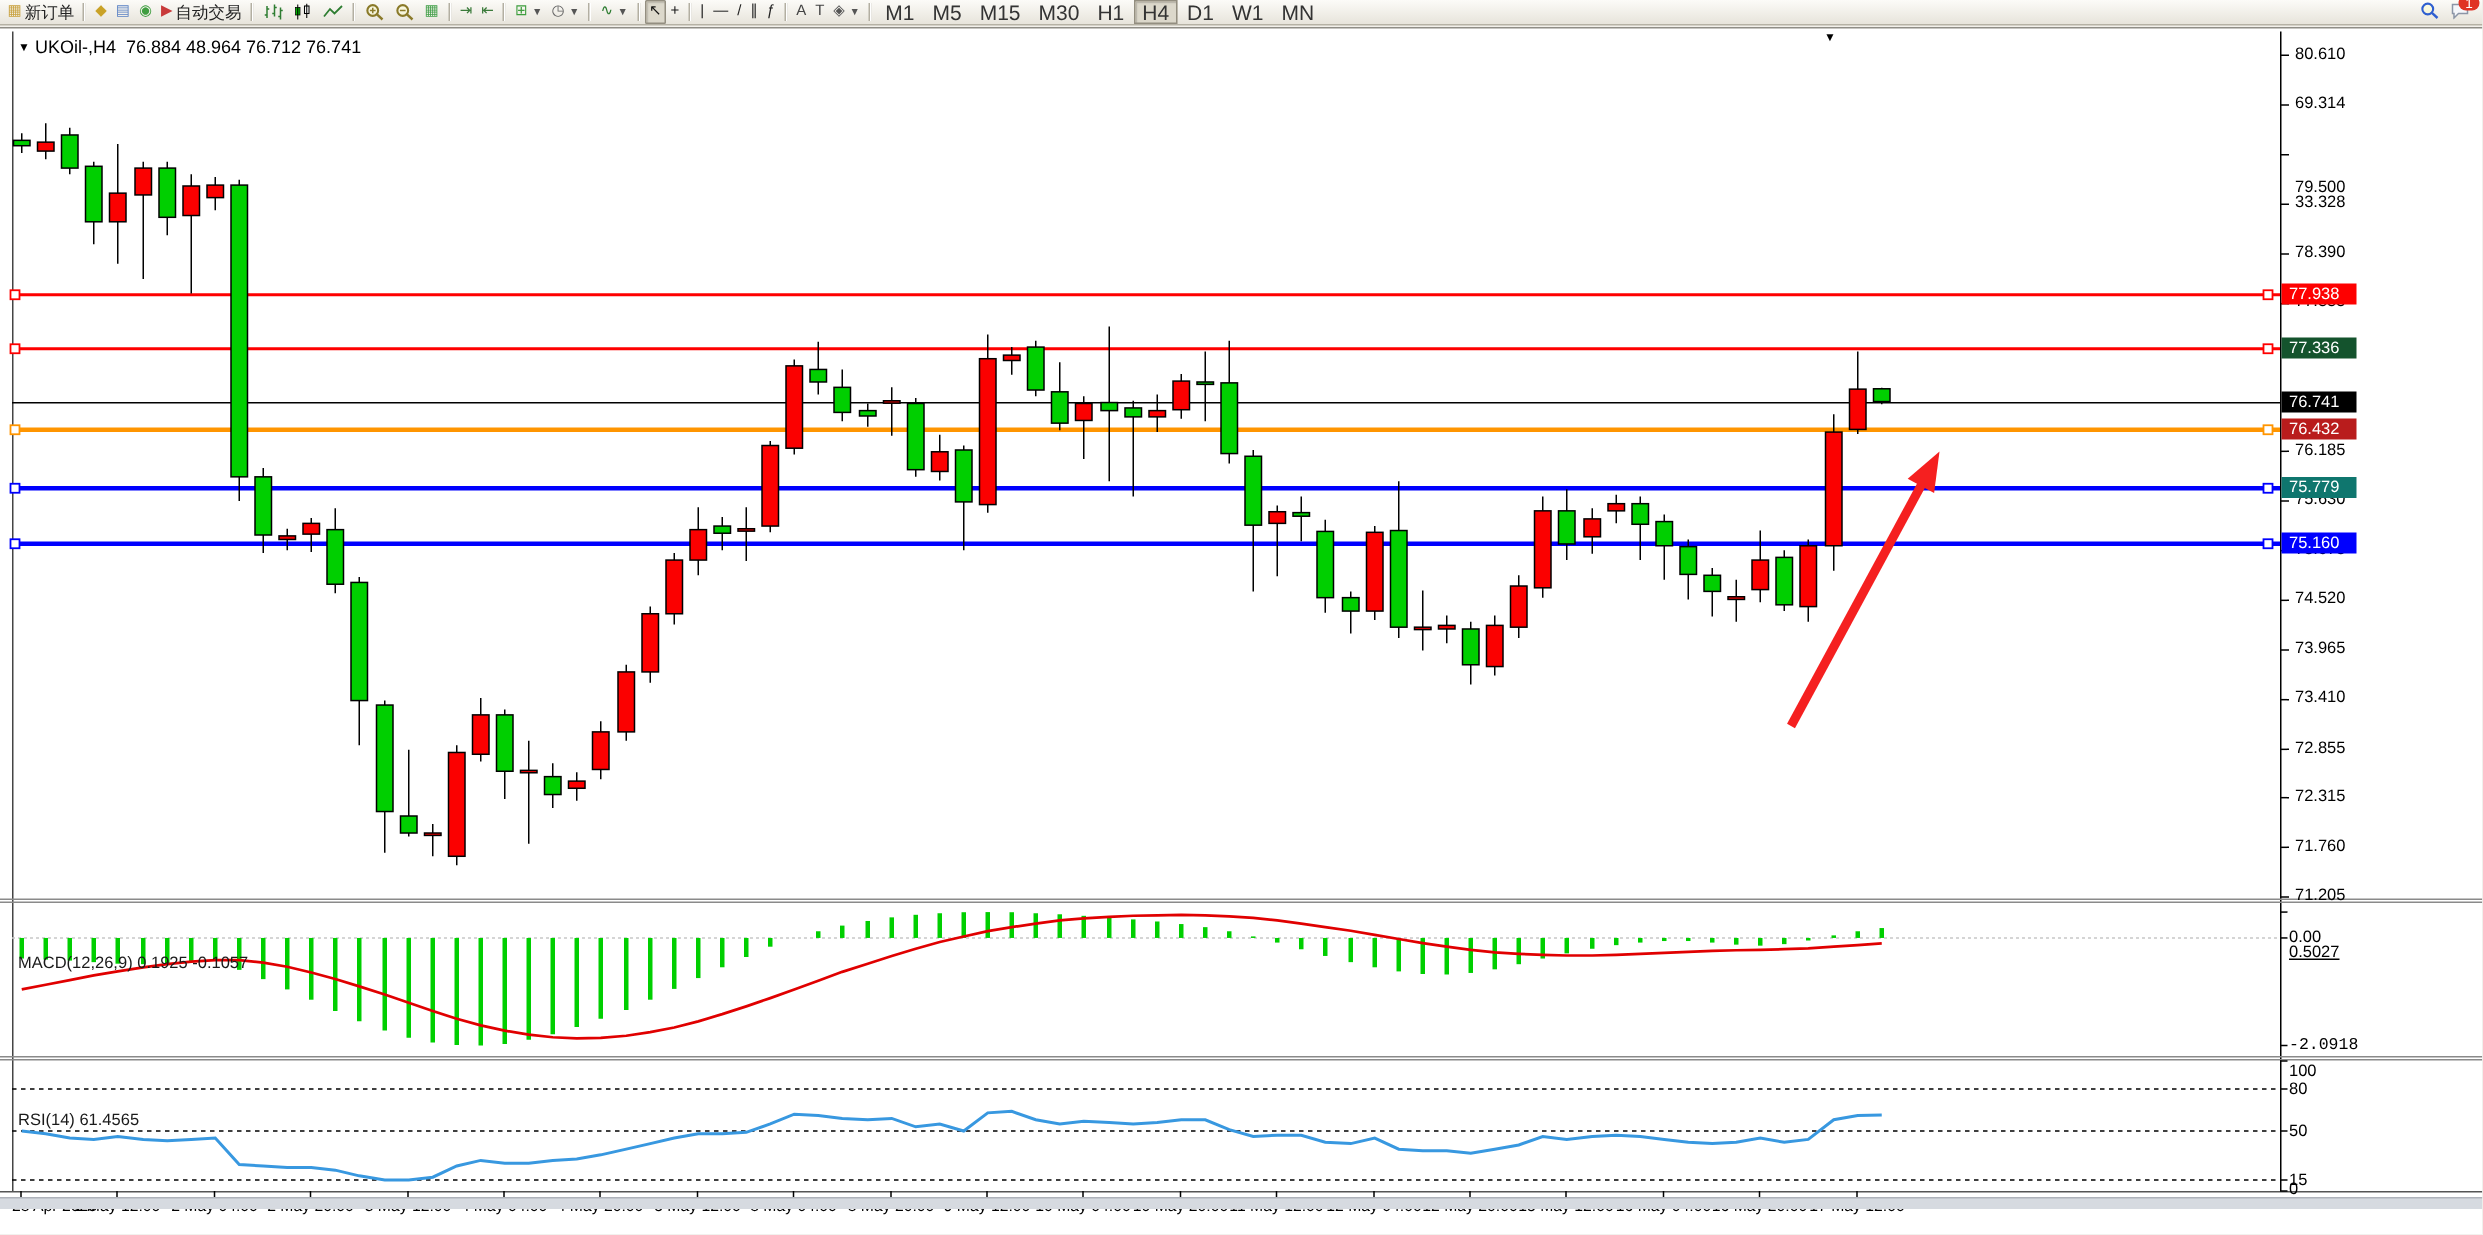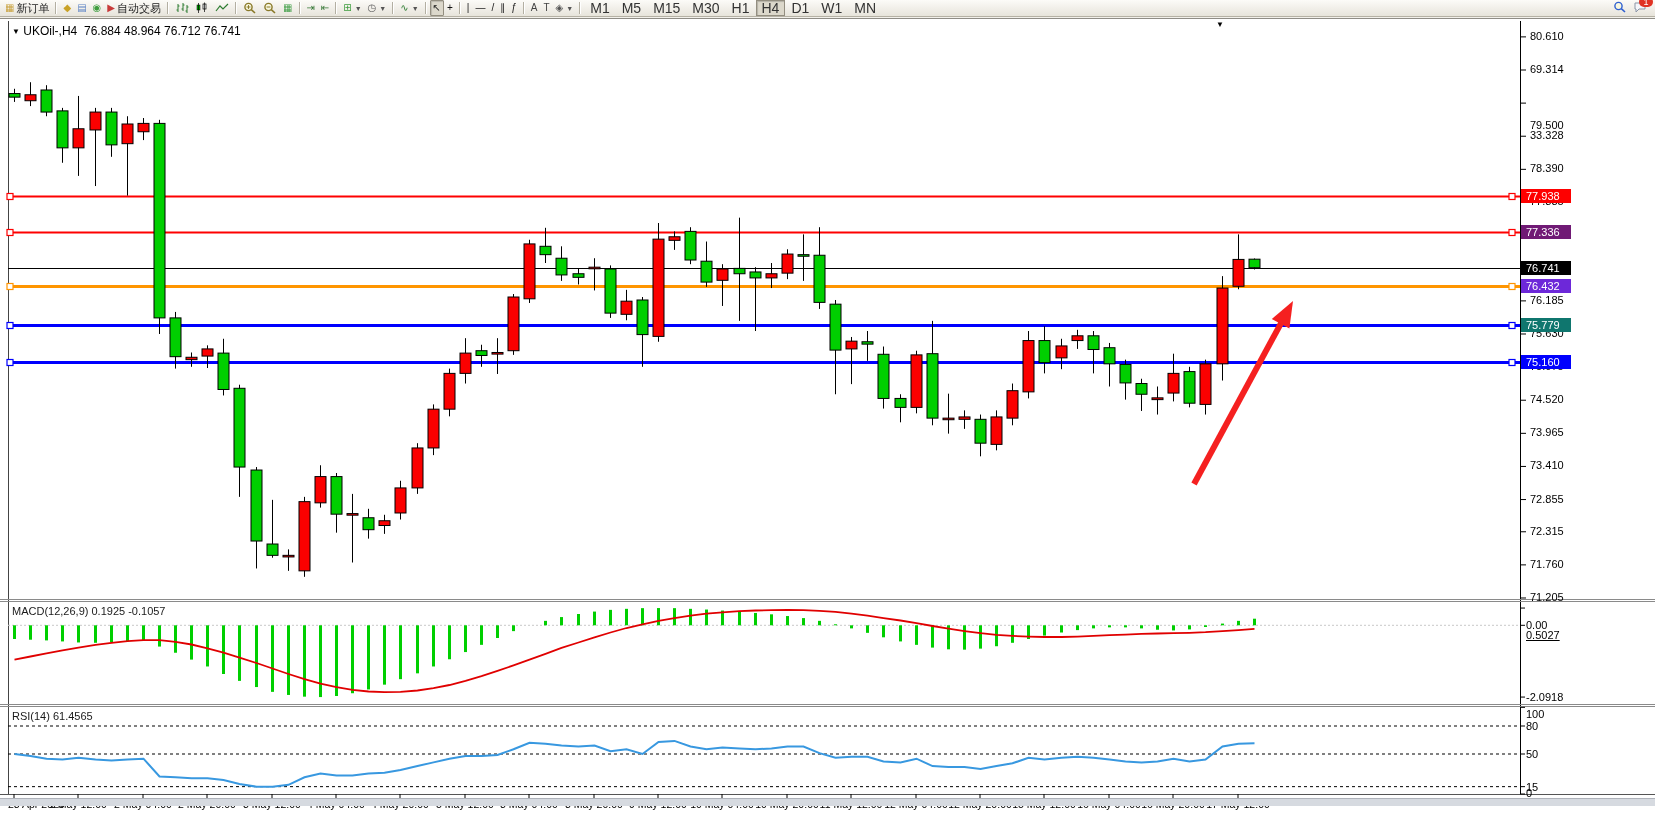--- a/index.html
+++ b/index.html
@@ -26,21 +26,21 @@
   #tb-right{margin-left:auto;display:flex;align-items:center;gap:6px;padding-right:6px;}
   .badge{position:absolute;top:-4px;right:-6px;background:#e03324;color:#fff;font-size:9px;
     line-height:10px;min-width:10px;text-align:center;border-radius:6px;padding:0 2px;}
   
   #chartwin{position:absolute;left:0;top:18px;width:1655px;height:805px;background:#fff;
     border-top:1px solid #8f8d86;}
   #cv{position:absolute;left:0;top:0;}
   .abs{position:absolute;}
   #chart-title{left:12px;top:5px;font-size:12px;color:#000;}
   #chart-title .tri{font-size:8px;vertical-align:1px;}
-  .ind-label{font-size:11px;color:#1a1a1a;}
+  .ind-label{font-size:11px;color:#1a1a1a;margin-top:31px;}
   .ytick{font-size:11px;color:#000;}
   .ybadge{height:14px;font-size:11px;line-height:14px;color:#fff;padding:0 0 0 5px;width:45px;}
   .xlabel{font-size:10.5px;color:#000;top:780px;}
   #shift-marker{font-size:8px;color:#000;top:1px;}
   #bottom-strip{position:absolute;left:0;top:798px;width:1655px;height:7px;background:#d6dae0;
     border-top:1px solid #aeb2ba;}
 </style>
 </head>
 <body>
 
@@ -541,28 +541,28 @@
       <div class="abs ytick" style="left: 1530px; top: 308px;">75.630</div>
       <div class="abs ytick" style="left: 1530px; top: 341.112px;">75.075</div>
       <div class="abs ytick" style="left: 1530px; top: 374.224px;">74.520</div>
       <div class="abs ytick" style="left: 1530px; top: 407.335px;">73.965</div>
       <div class="abs ytick" style="left: 1530px; top: 440.447px;">73.410</div>
       <div class="abs ytick" style="left: 1530px; top: 473.559px;">72.855</div>
       <div class="abs ytick" style="left: 1530px; top: 505.776px;">72.315</div>
       <div class="abs ytick" style="left: 1530px; top: 538.888px;">71.760</div>
       <div class="abs ytick" style="left: 1530px; top: 572px;">71.205</div>
       <div class="abs ybadge" style="left: 1521px; top: 170.302px; background: rgb(254, 0, 0);">77.938</div>
-      <div class="abs ybadge" style="left: 1521px; top: 206.218px; background: #701a75;">77.336</div>
+      <div class="abs ybadge" style="left: 1521px; top: 206.218px; background: #14532d;">77.336</div>
       <div class="abs ybadge" style="left: 1521px; top: 241.717px; background: rgb(0, 0, 0);">76.741</div>
-      <div class="abs ybadge" style="left: 1521px; top: 260.152px; background: #6d28d9;">76.432</div>
+      <div class="abs ybadge" style="left: 1521px; top: 260.152px; background: #b91c1c;">76.432</div>
       <div class="abs ybadge" style="left: 1521px; top: 299.11px; background: #0f766e;">75.779</div>
       <div class="abs ybadge" style="left: 1521px; top: 336.041px; background: rgb(0, 0, 254);">75.160</div>
       <div class="abs ytick" style="left: 1526px; top: 610px; text-decoration: underline;">0.5027</div>
       <div class="abs ytick" style="left: 1526px; top: 600.3px;">0.00</div>
-      <div class="abs ytick" style="left: 1526px; top: 672.07px;">-2.0918</div>
+      <div class="abs ytick" style="left: 1526px; top: 672.07px; font-family: Liberation Mono, monospace;">-2.0918</div>
       <div class="abs ytick" style="left: 1526px; top: 689px;">100</div>
       <div class="abs ytick" style="left: 1526px; top: 701.01px;">80</div>
       <div class="abs ytick" style="left: 1526px; top: 729px;">50</div>
       <div class="abs ytick" style="left: 1526px; top: 761.655px;">15</div>
       <div class="abs ytick" style="left: 1526px; top: 768px;">0</div>
       <div class="abs xlabel" style="top: 779px; left: 8px;">28 Apr 2023</div>
       <div class="abs xlabel" style="top: 779px; left: 78px; transform: translateX(-50%);">1 May 12:00</div>
       <div class="abs xlabel" style="top: 779px; left: 143px; transform: translateX(-50%);">2 May 04:00</div>
       <div class="abs xlabel" style="top: 779px; left: 207px; transform: translateX(-50%);">2 May 20:00</div>
       <div class="abs xlabel" style="top: 779px; left: 272px; transform: translateX(-50%);">3 May 12:00</div>

